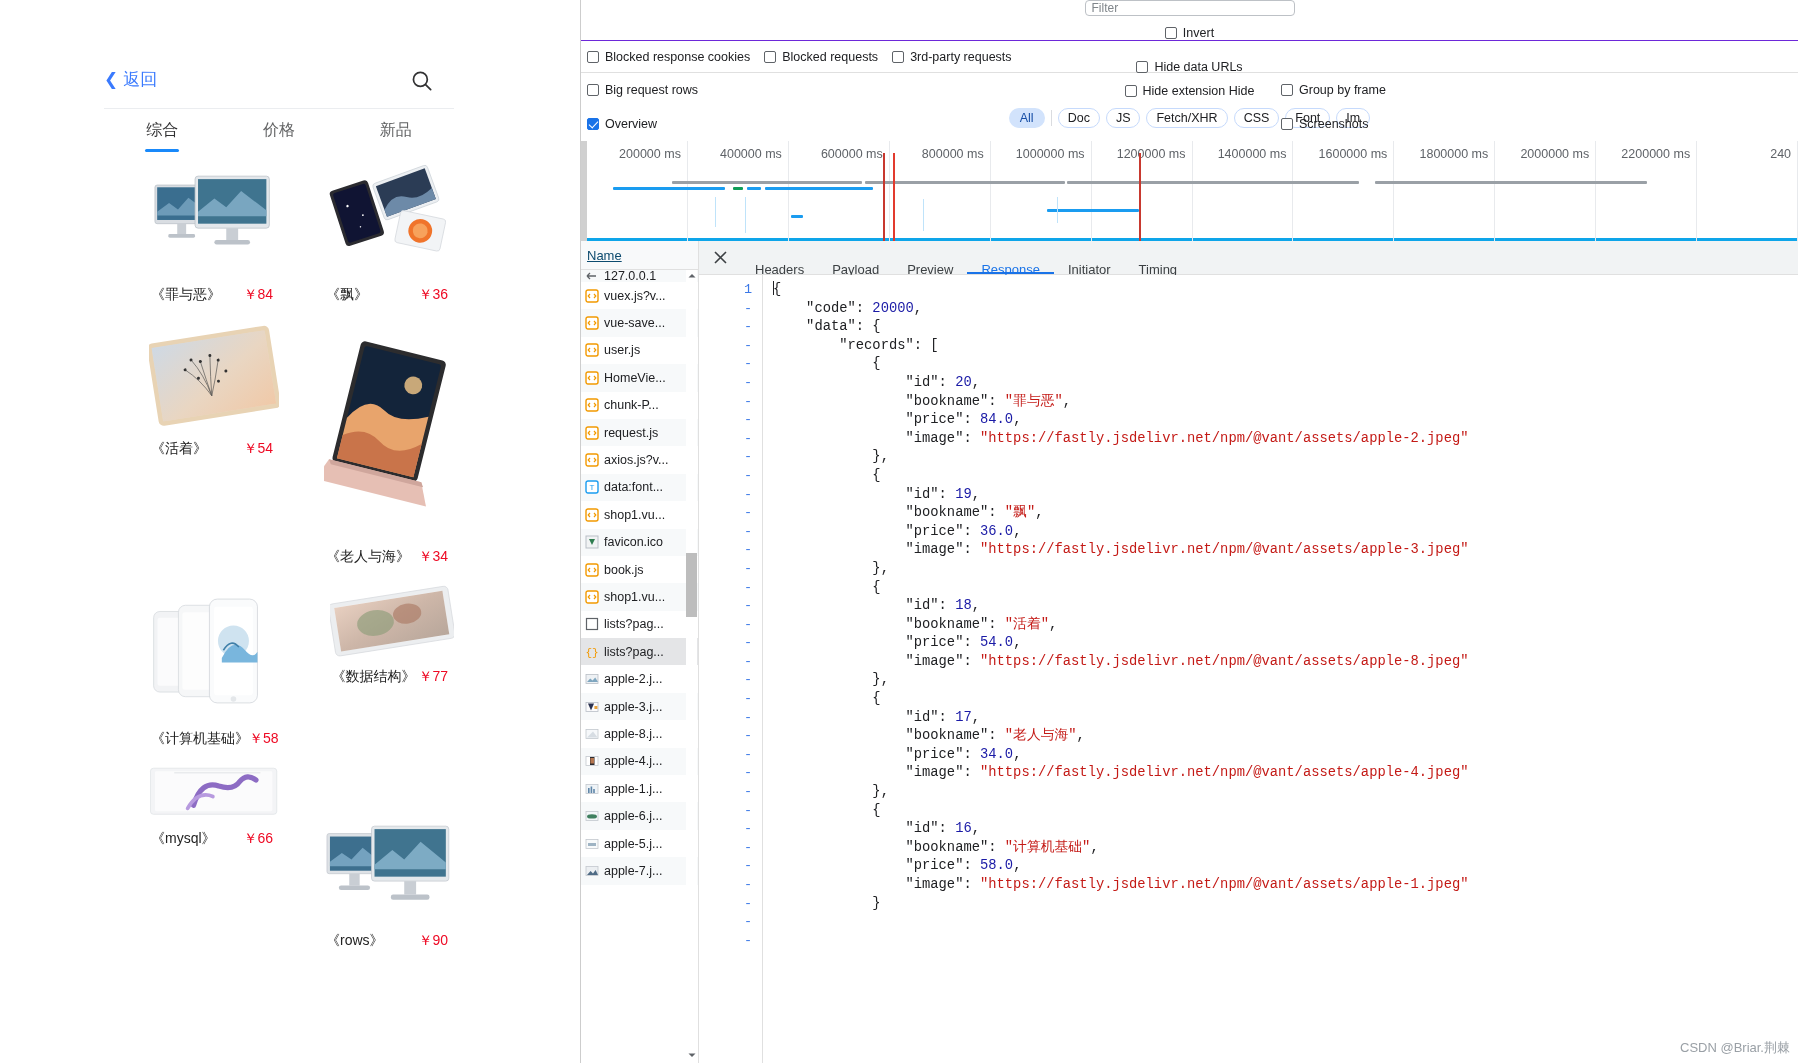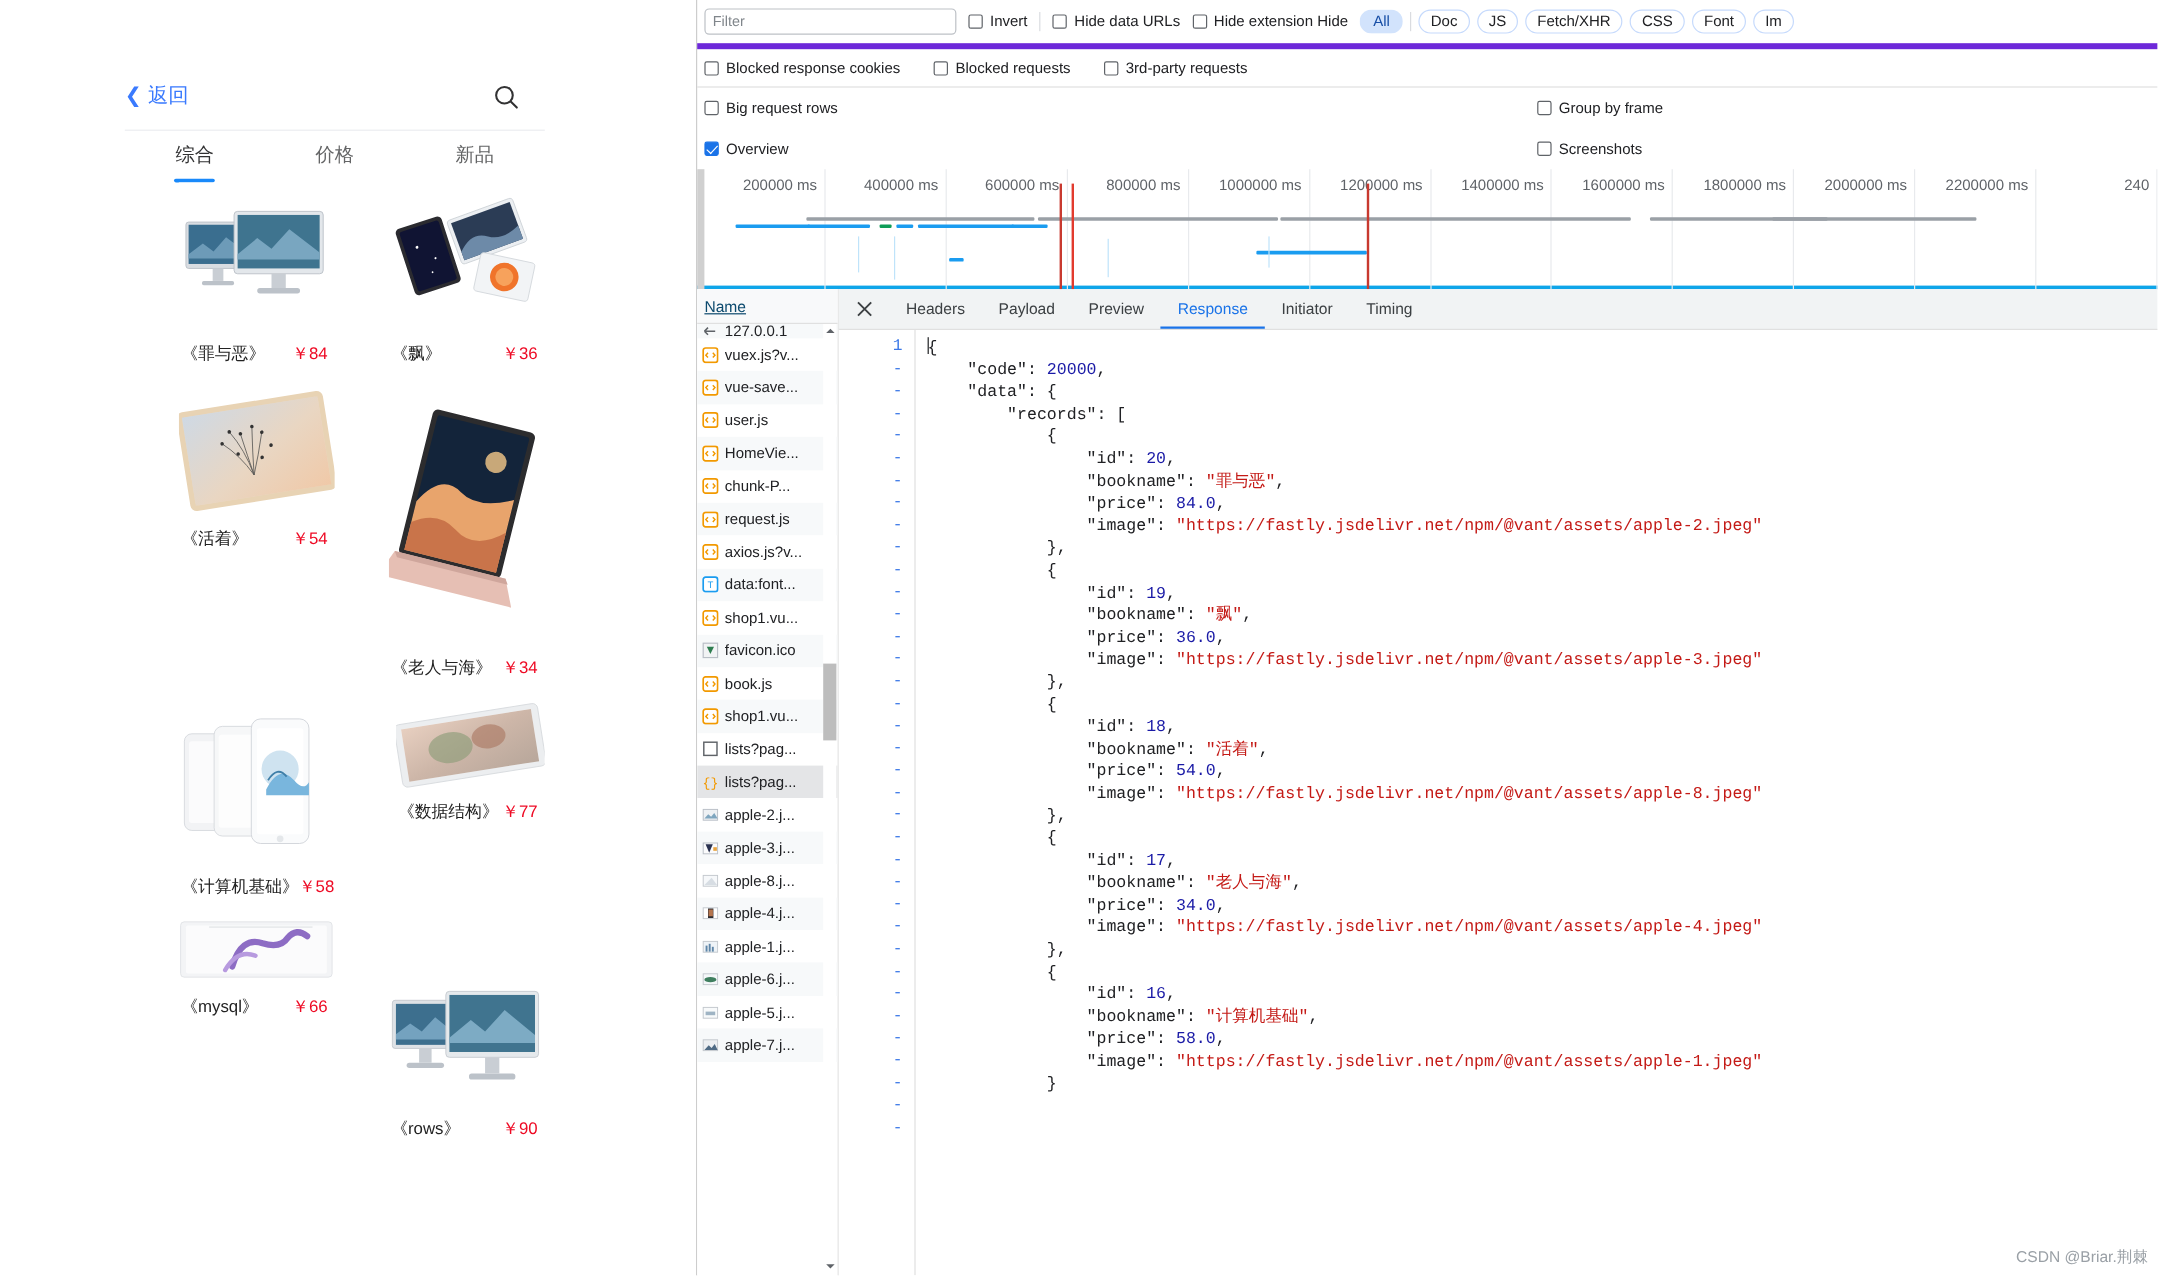--- a/index.html
+++ b/index.html
@@ -40,21 +40,21 @@
   .ph { position:relative; overflow:hidden; background:#fff; }
   .ph svg { display:block; width:100%; height:100%; }
 
   
   .devtools {
     position:absolute; left:580px; top:0; width:1218px; height:1063px;
     background:#fff; border-left:1px solid #cdcdcd;
     font-family: "Liberation Sans","DejaVu Sans", sans-serif; font-size:12px; color:#202124;
   }
 
-  .dt-filterbar { position:relative; height:41px; border-bottom:5px solid #6d28d9; padding:0 6px; display:flex; align-items:center; gap:10px; }
+  .dt-filterbar { position:relative; height:41px; border-bottom:1px solid #6d28d9; padding:0 6px; display:flex; align-items:center; gap:10px;flex-direction:column; }
   .filter-input {
     width:210px; height:22px; border:1px solid #bdc1c6; border-radius:4px;
     padding:0 6px; font-size:12px; color:#202124; background:#fff;
     font-family:"Liberation Sans",sans-serif;
   }
   .filter-input::placeholder { color:#80868b; }
 
   .cb { display:inline-flex; align-items:center; gap:6px; font-size:12.5px; color:#202124; white-space:nowrap; }
   .cb .box { width:12px; height:12px; border:1px solid #5f6368; border-radius:2px; background:#fff; display:inline-block; position:relative; flex:0 0 auto;}
   .cb .box.checked { background:#1a73e8; border-color:#1a73e8; }
@@ -64,21 +64,21 @@
   }
   .vsep { width:1px; height:16px; background:#dadce0; }
 
   .type-chips { display:flex; align-items:center; gap:6px; }
   .chip {
     height:20px; line-height:18px; padding:0 9px; border-radius:10px;
     border:1px solid #c6dafc; color:#202124; font-size:12.5px; background:#fff; white-space:nowrap;
   }
   .chip.active { background:#d2e3fc; border-color:transparent; color:#174ea6; padding:0 10px; }
 
-  .dt-row2 { height:32px; border-bottom:1px solid #e0e0e0; display:flex; align-items:center; padding:0 6px; gap:28px; }
+  .dt-row2 { height:32px; border-bottom:1px solid #e0e0e0; display:flex; align-items:center; padding:0 6px; gap:14px; }
   .dt-row3 { height:34px; display:flex; align-items:center; padding:0 6px; gap:22px; position:relative; }
   .dt-row4 { height:34px; display:flex; align-items:center; padding:0 6px; gap:22px; position:relative; }
   .right-cb { position:absolute; left:680px;padding-left:20px; }
 
   
   .overview { position:relative; height:100px; border-bottom:3px solid #0ea5e9; background:#fff; }
   .ov-handle { position:absolute; left:0; top:0; width:6px; height:100px; background:#d0d0d0; }
   .ov-track { position:absolute; left:6px; top:0; right:0; height:100px; }
   .ov-ticks { position:absolute; left:0; top:0; right:0; height:100px; display:flex; }
   .ov-tick { flex:1 0 0; border-right:1px solid #e8eaed; position:relative; }
@@ -101,21 +101,21 @@
   .req-row.selected { background:#e4e5e7; }
   .ricon { width:14px; height:14px; flex:0 0 auto; display:inline-block; }
   .ricon svg { display:block; }
   .rname { overflow:hidden; text-overflow:ellipsis; }
   .req-scroll { position:absolute; right:1px; top:0; width:11px; height:100%; background:#fff; }
   .req-thumb { position:absolute; right:1px; width:11px; background:#bdbdbd; border-radius:0; }
   .arrow-btn { position:absolute; right:0; width:12px; height:12px; }
 
   .detail { flex:1; display:flex; flex-direction:column; min-width:0; }
   .detail-tabs { height:34px; background:#f1f3f4; border-bottom:1px solid #e0e0e0; display:flex; align-items:center; gap:0; padding-left:8px; }
-  .dtab { padding:0 14px; height:33px; line-height:33px; font-size:13px; color:#3c4043; white-space:nowrap; }
+  .dtab { padding:12px 14px; height:33px; line-height:33px; font-size:13px; color:#3c4043; white-space:nowrap; }
   .dtab.active { color:#1a73e8; box-shadow: inset 0 -2px 0 #1a73e8; }
   .close-x { width:26px; height:26px; display:flex; align-items:center; justify-content:center; margin-right:8px; }
 
   .resp { flex:1; display:flex; min-height:0; background:#fff; overflow:hidden; }
   .gutter { width:64px; flex:0 0 64px; text-align:right; padding:6px 10px 0 0; border-right:1px solid #e0e0e0;
             font-family:"Liberation Mono","DejaVu Sans Mono",monospace; font-size:13.5px; color:#3b78e7; line-height:18.6px; }
   .gutter div { height:18.6px; }
   .code { flex:1; padding:6px 0 0 10px; font-family:"Liberation Mono","DejaVu Sans Mono",monospace;
           font-size:13.8px; line-height:18.6px; color:#202124; white-space:pre; overflow:hidden; }
   .tok-num { color:#1a1aa6; }

